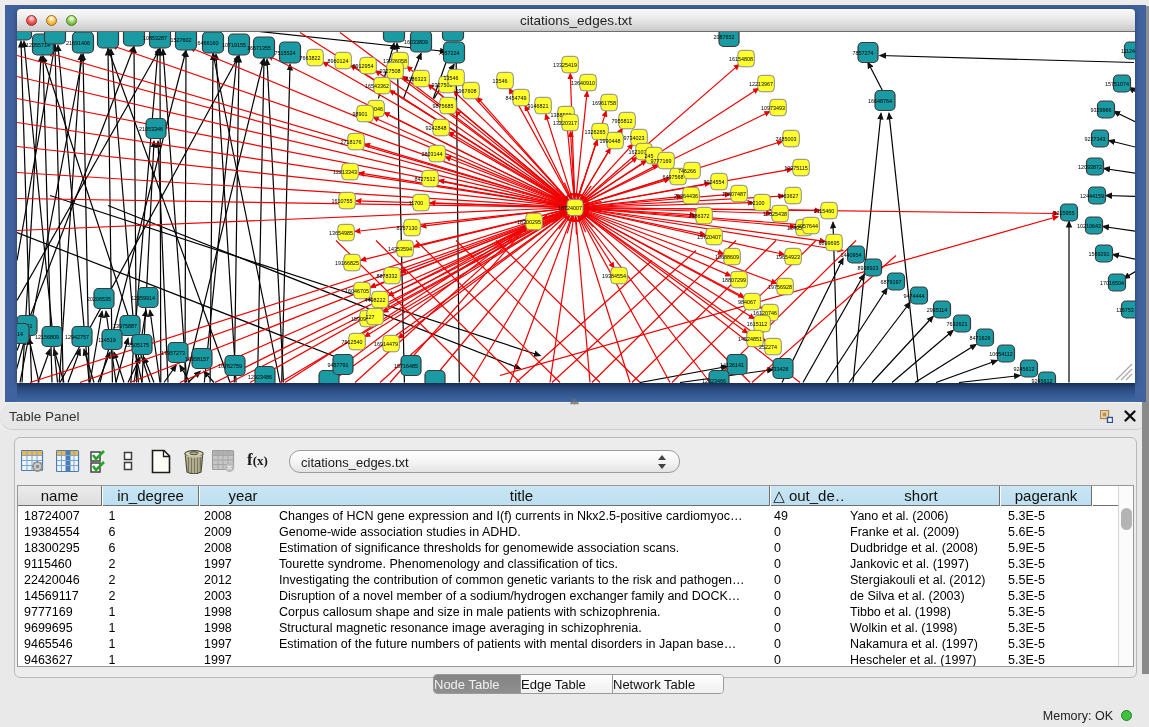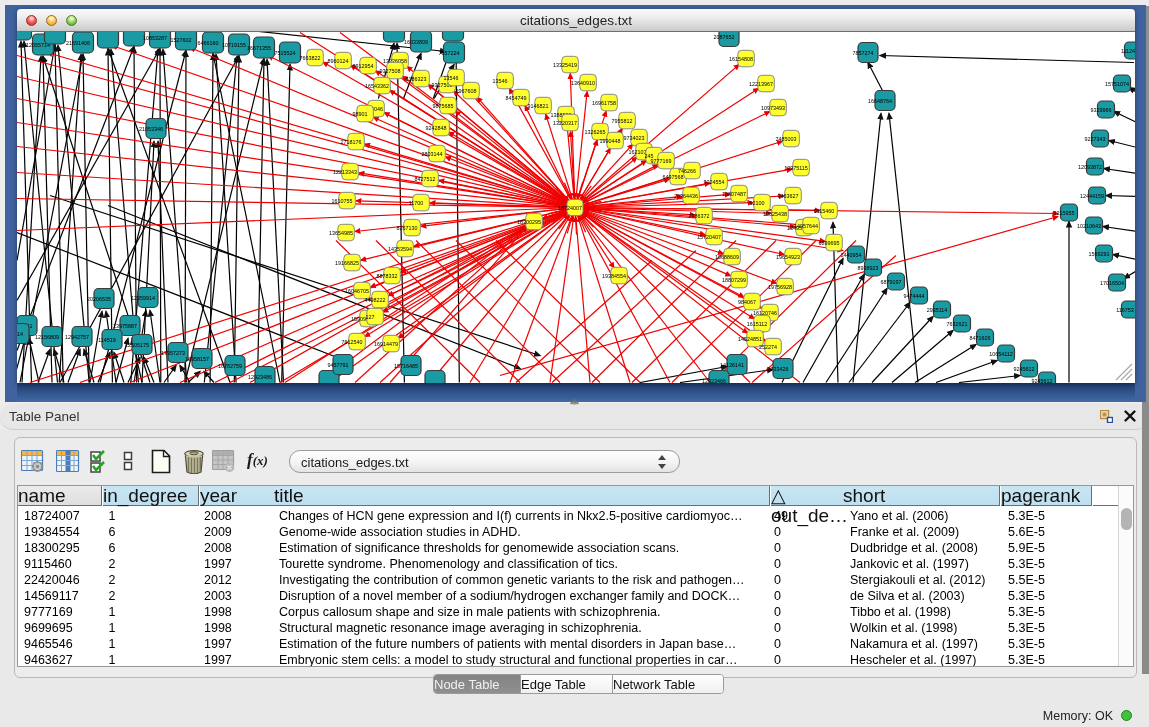--- a/index.html
+++ b/index.html
@@ -24,22 +24,22 @@
 #lower { position:absolute; left:0; top:430px; width:1149px; height:297px; background:#e9e9e9; }
 #panel { position:absolute; left:14px; top:437px; width:1123px; height:241px;
   background:#ececec; border:1px solid #b9b9b9; border-radius:6px; }
 .ico { position:absolute; top:449px; }
 #combo { position:absolute; left:289px; top:450px; width:391px; height:23px;
   background:linear-gradient(#ffffff,#f2f2f2 60%,#e3e3e3); border:1px solid #9c9c9c; border-radius:11px; }
 #combo span { position:absolute; left:11px; top:4px; font-size:13px; color:#1a1a1a; }
 #table { position:absolute; left:17px; top:485px; width:1117px; height:182px;
   background:#fff; border:1px solid #979797; overflow:hidden; }
 .hd { position:absolute; top:0; height:20px; border-right:1px solid #6e6e6e;
-  background:linear-gradient(#c9e5f3,#bddff0); font-size:19px; color:#111;
-  text-align:left; line-height:20px; border-bottom:1px solid #6e6e6e; }
+  background:linear-gradient(#c9e5f3,#bddff0); font-size:15px; color:#111;
+  text-align:center; line-height:20px; border-bottom:1px solid #6e6e6e; }
 .tr { position:absolute; left:0; width:1100px; height:16px; font-size:12.5px; color:#000; }
 .c { position:absolute; top:1px; white-space:nowrap; overflow:hidden; }
 .c0 { left:6px; width:90px; } .c1 { left:90.5px; width:100px; }
 .c2 { left:186px; width:70px; } .c3 { left:261px; width:495px; }
 .c4 { left:756px; width:68px; } .c5 { left:832px; width:152px; }
 .c6 { left:990px; width:90px; }
 #vsb { position:absolute; left:1100px; top:0px; width:16px; height:181px; background:#fbfbfb; border-left:1px solid #d5d5d5; }
 #vsb i { position:absolute; left:2px; top:22px; width:11px; height:22px; background:#b4b4b4; border-radius:6px; }
 #tabs { position:absolute; left:433px; top:674px; height:20px; display:flex;
   border:1px solid #9b9b9b; border-radius:4px; overflow:hidden; font-size:13px; }
@@ -634,21 +634,21 @@
  <path d="M3.4,6.5 L5,23 Q12,26.5 19,23 L20.6,6.5" fill="#c9c6a6" stroke="#4c4a38" stroke-width="1.2"></path>
  <path d="M6.5,8 V23.5 M9.5,8.6 V24.3 M12.5,8.8 V24.5 M15.5,8.6 V24 M18.3,8 V23" stroke="#79765c" stroke-width="1.6"></path>
 </svg>
 <svg class="ico" style="left:212px" width="24" height="24" viewBox="0 0 24 24">
  <rect x="0.5" y="1.5" width="21" height="19" fill="#c6c6c6" stroke="#9d9d9d" stroke-width="1.2" rx="1"></rect>
  <rect x="1" y="2" width="20" height="4" fill="#b0b0b0"></rect>
  <path d="M1,6.5 H21 M1,11 H21 M1,15.5 H21 M6,2 V20 M11,2 V20 M16,2 V20" stroke="#a6a6a6" stroke-width="1"></path>
  <circle cx="17.5" cy="18.5" r="4.5" fill="#b9b9b9"></circle>
  <path d="M15.5,16.5 l4,4 M19.5,16.5 l-4,4" stroke="#e3e3e3" stroke-width="1.5"></path>
 </svg>
-<div class="ico" style="left:247px;top:450px;font-family:'Liberation Serif',serif;font-style:italic;font-weight:bold;font-size:17px;color:#1a1a1a">f<span style="font-size:13px">(x)</span></div>
+<div class="ico" style="left:247px;top:450px;font-family:'Liberation Serif',serif;font-weight:bold;font-size:17px;color:#1a1a1a">f<span style="font-size:13px">(x)</span></div>
 
 <div id="combo">
     <span>citations_edges.txt</span>
 <svg width="10" height="14" viewBox="0 0 10 14" style="position:absolute;right:12px;top:4px">
       <path d="M5,0 L9,5 L1,5 Z" fill="#444"></path>
       <path d="M5,14 L9,9 L1,9 Z" fill="#444"></path>
     </svg>
 </div>
 <div id="table">
 <div class="hd" style="left:0;width:84px;background:linear-gradient(#ebebeb,#dedede)">name</div>
@@ -737,21 +737,20 @@
       <span class="c c2">1997</span>
       <span class="c c3">Estimation of the future numbers of patients with mental disorders in Japan base…</span>
       <span class="c c4">0</span>
       <span class="c c5">Nakamura et al. (1997)</span>
       <span class="c c6">5.3E-5</span>
     </div>
 <div class="tr" style="top:166px">
       <span class="c c0">9463627</span>
       <span class="c c1">1</span>
       <span class="c c2">1997</span>
-      <span class="c c3">Embryonic stem cells: a model to study structural and functional properties in car…</span>
       <span class="c c4">0</span>
       <span class="c c5">Hescheler et al. (1997)</span>
       <span class="c c6">5.3E-5</span>
     </div>
 <div id="vsb">
       <i></i>
     </div>
 </div>
 <div id="tabs">
     <div class="tab sel" style="width:86px">Node Table</div>

